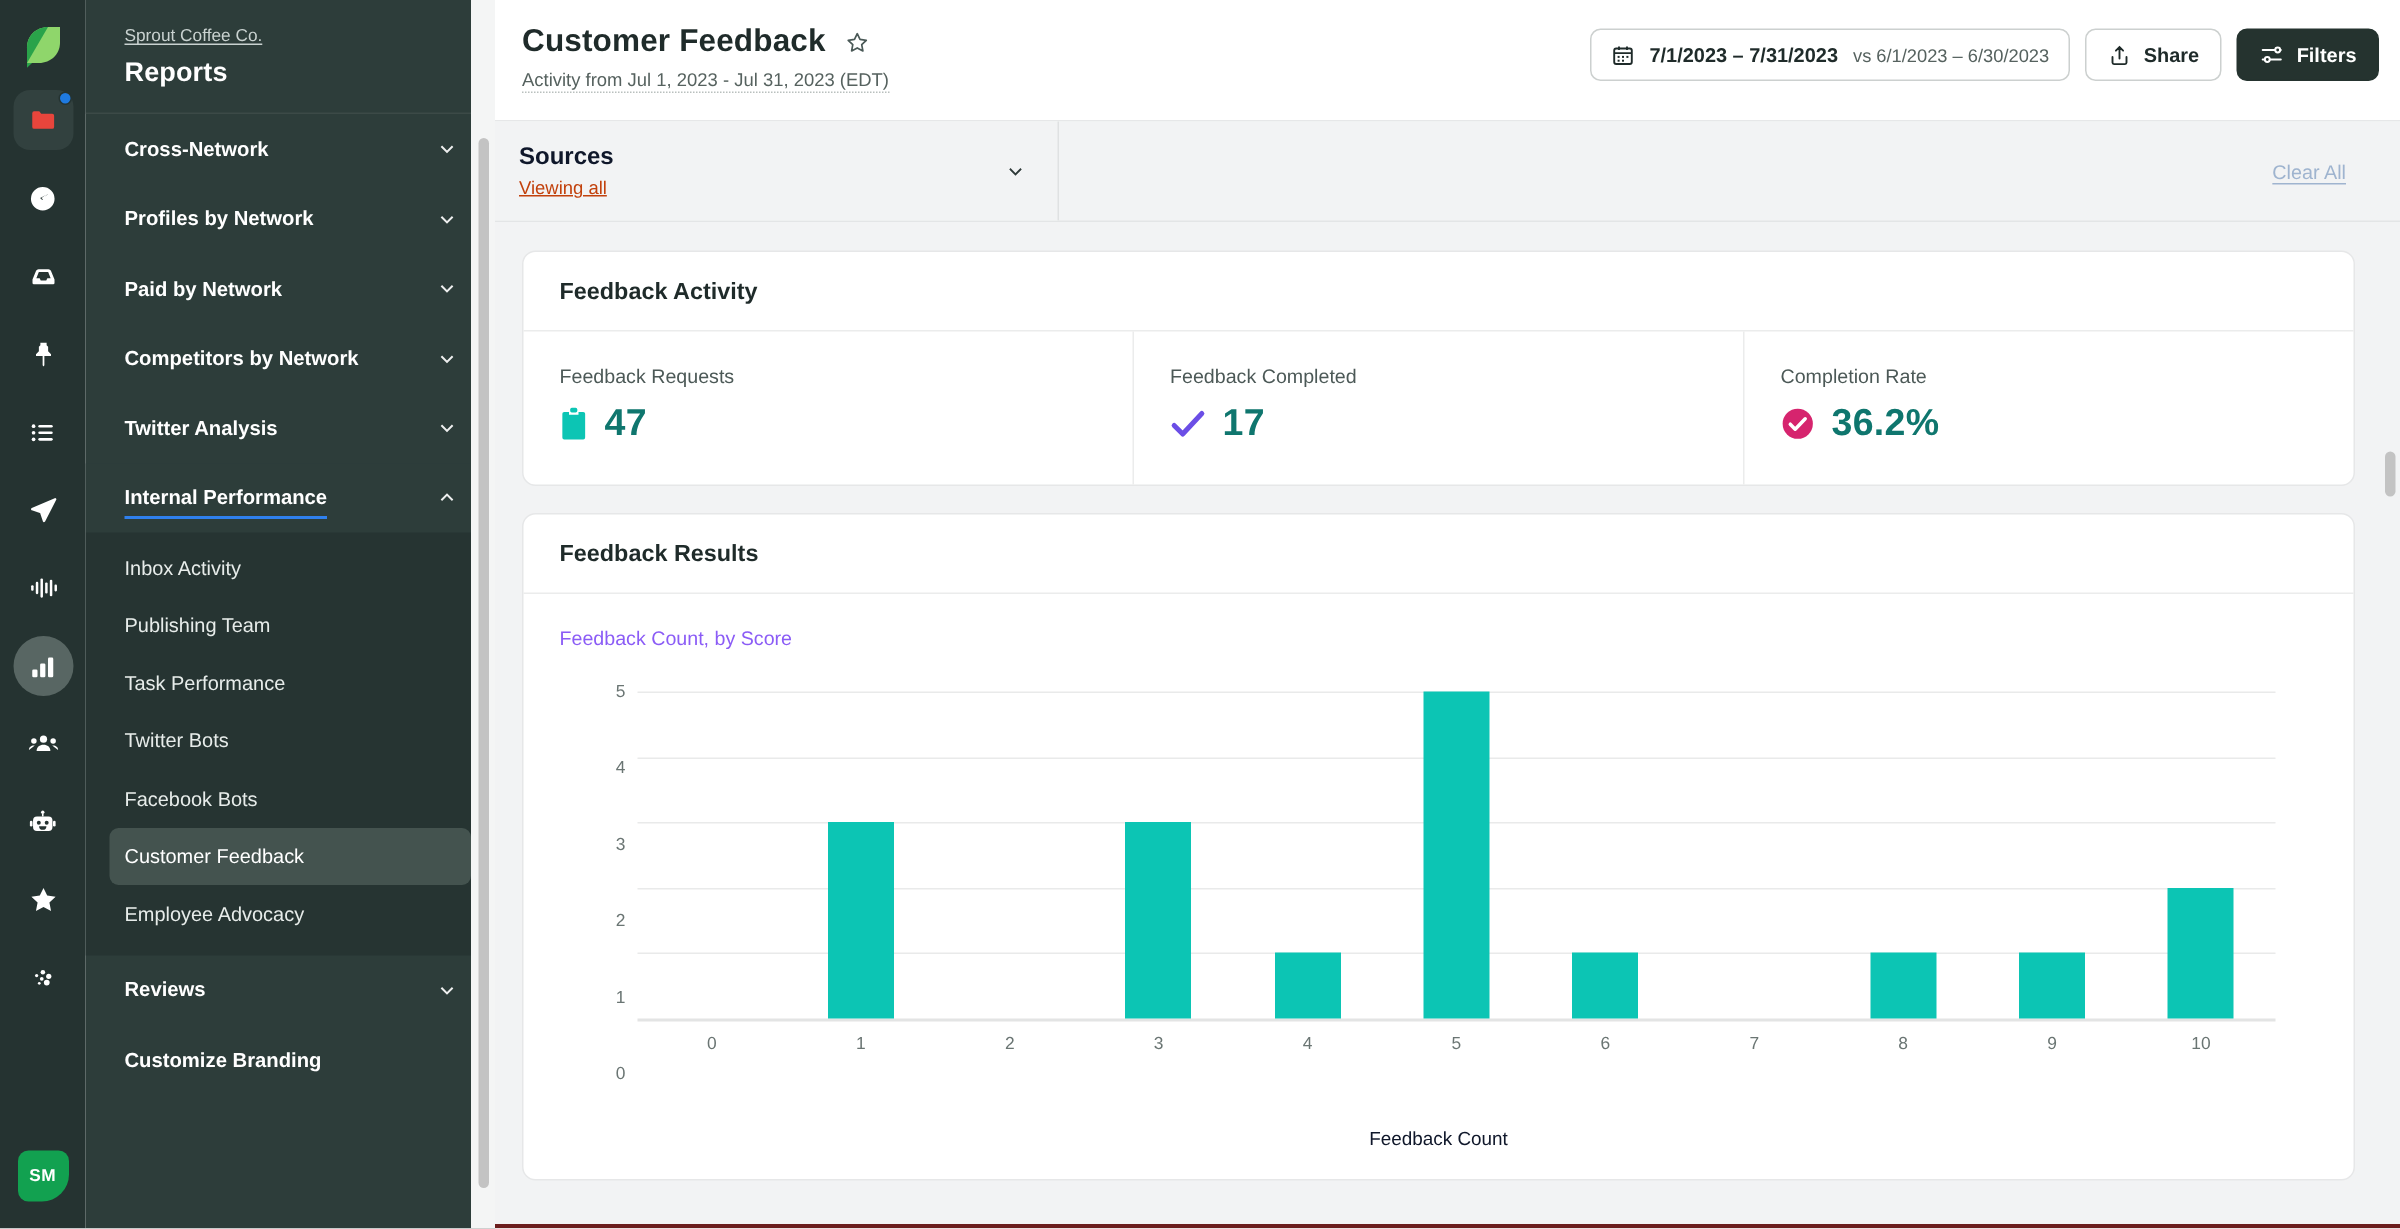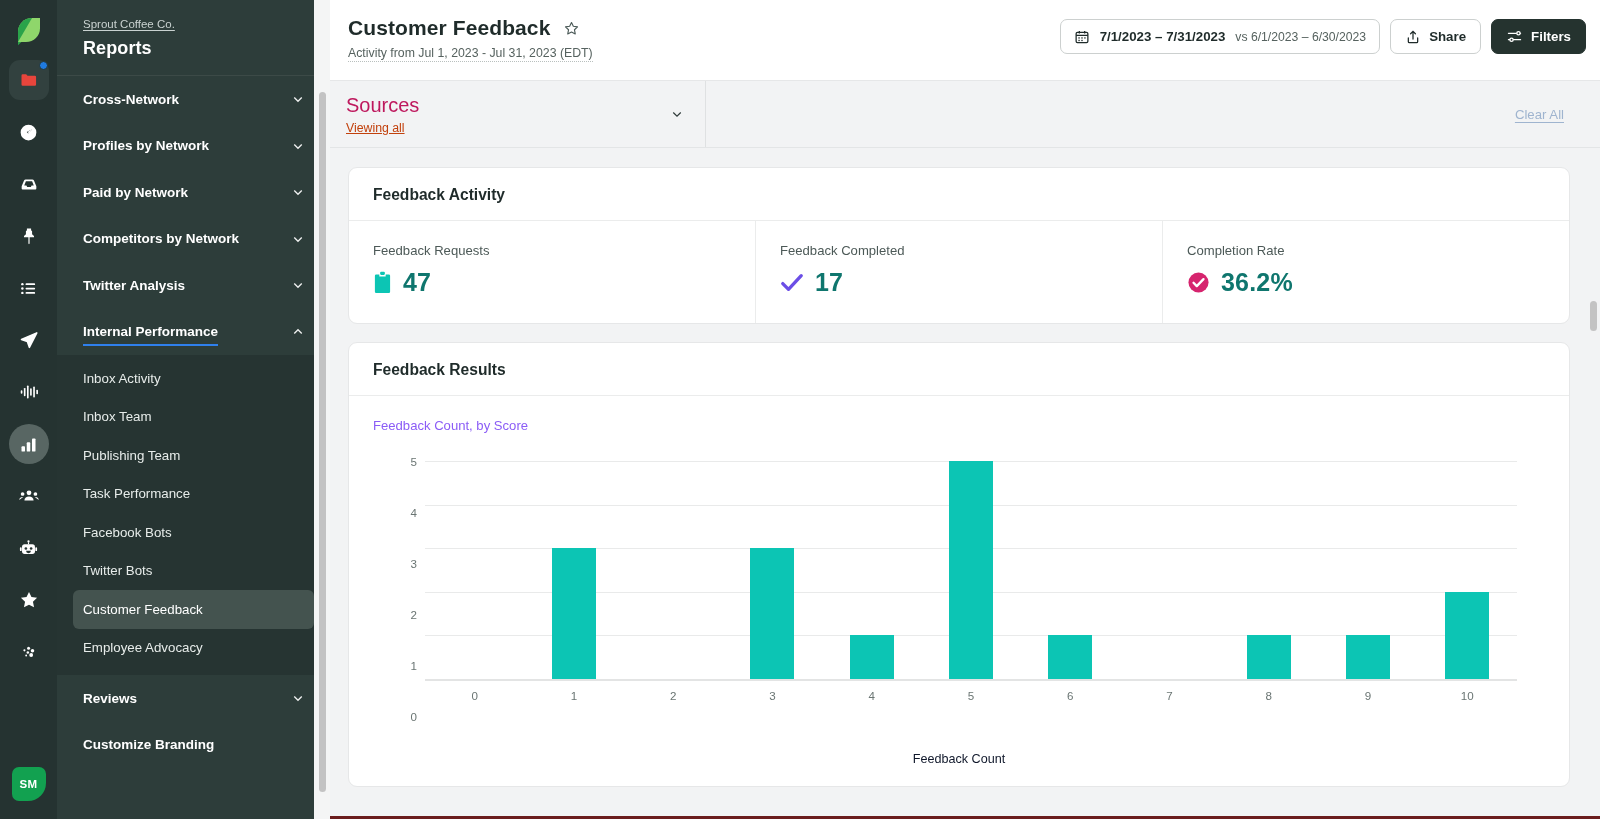--- a/index.html
+++ b/index.html
@@ -107,21 +107,21 @@
 
   .filterbar {
     height: 67px; background: #f2f3f4; display: flex; align-items: stretch;
     border-bottom: 1px solid #e3e5e6;
   }
   .src-cell {
     width: 376px; flex: 0 0 376px; display: flex; align-items: center;
     justify-content: space-between; padding: 0 22px 0 16px;
     border-right: 1px solid #dfe1e2; background: #f2f3f4;
   }
-  .src-label { font-size: 20px; font-weight: 400; color: #be185d; }
+  .src-label { font-size: 16px; font-weight: 700; color: #0f172a; }
   .src-sub { font-size: 12.3px; color: #c2410c; margin-top: 4px; text-decoration: underline; }
   .filter-rest { flex: 1 1 auto; display: flex; align-items: center; justify-content: flex-end; padding-right: 36px; }
   .clear-all {
     font-size: 13.2px; color: #9fb4cf; text-decoration: underline;
     text-underline-offset: 3px;
   }
 
   .scrollarea { position: absolute; top: 149px; left: 0; right: 0; bottom: 0; background: #f2f3f4; }
   .card {
     background: #ffffff; border: 1px solid #e6e7e8; border-radius: 9px;
@@ -336,33 +336,30 @@
       <svg class="chev" viewBox="0 0 16 16" fill="none" stroke="#fff" stroke-width="1.8">
           <path d="M3 10l5-5 5 5"></path>
         </svg>
     </div>
 
     <div class="nav-sub">
       <div class="nav-subitem">
           <span>Inbox Activity</span>
         </div>
       <div class="nav-subitem">
-          <span>Inbox Team</span>
-        </div>
-      <div class="nav-subitem">
           <span>Publishing Team</span>
         </div>
       <div class="nav-subitem">
           <span>Task Performance</span>
         </div>
       <div class="nav-subitem">
+          <span>Twitter Bots</span>
+        </div>
+      <div class="nav-subitem">
           <span>Facebook Bots</span>
-        </div>
-      <div class="nav-subitem">
-          <span>Twitter Bots</span>
         </div>
       <div class="nav-subitem selected">
           <span>Customer Feedback</span>
         </div>
       <div class="nav-subitem">
           <span>Employee Advocacy</span>
         </div>
     </div>
 
     <div class="nav-group">

